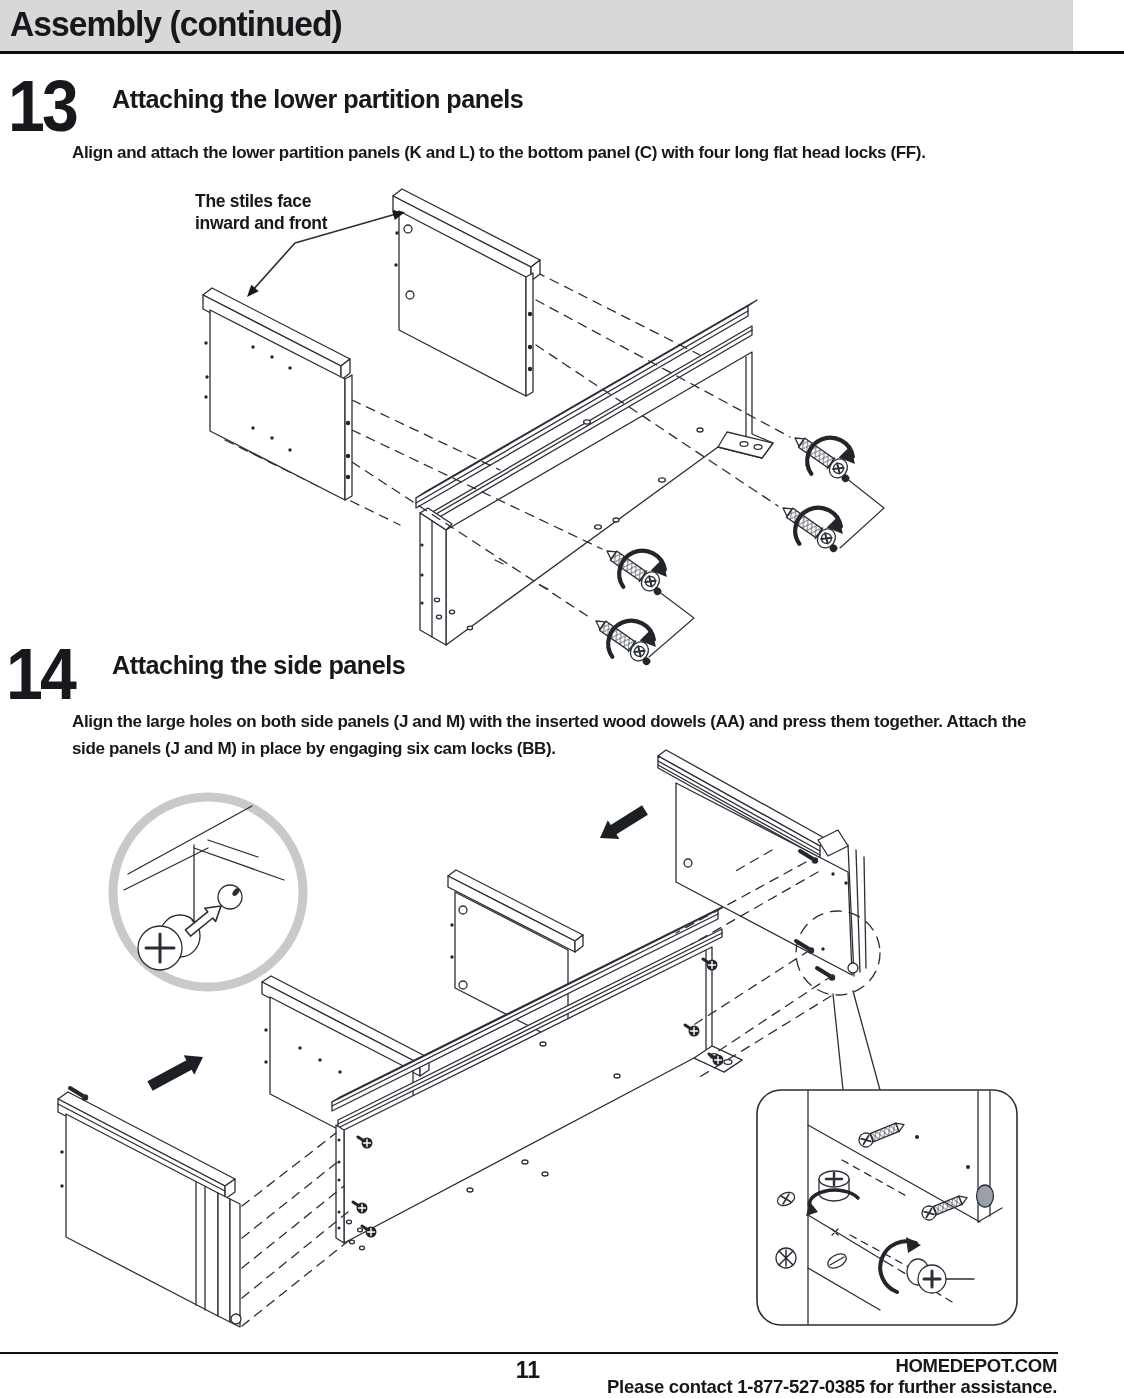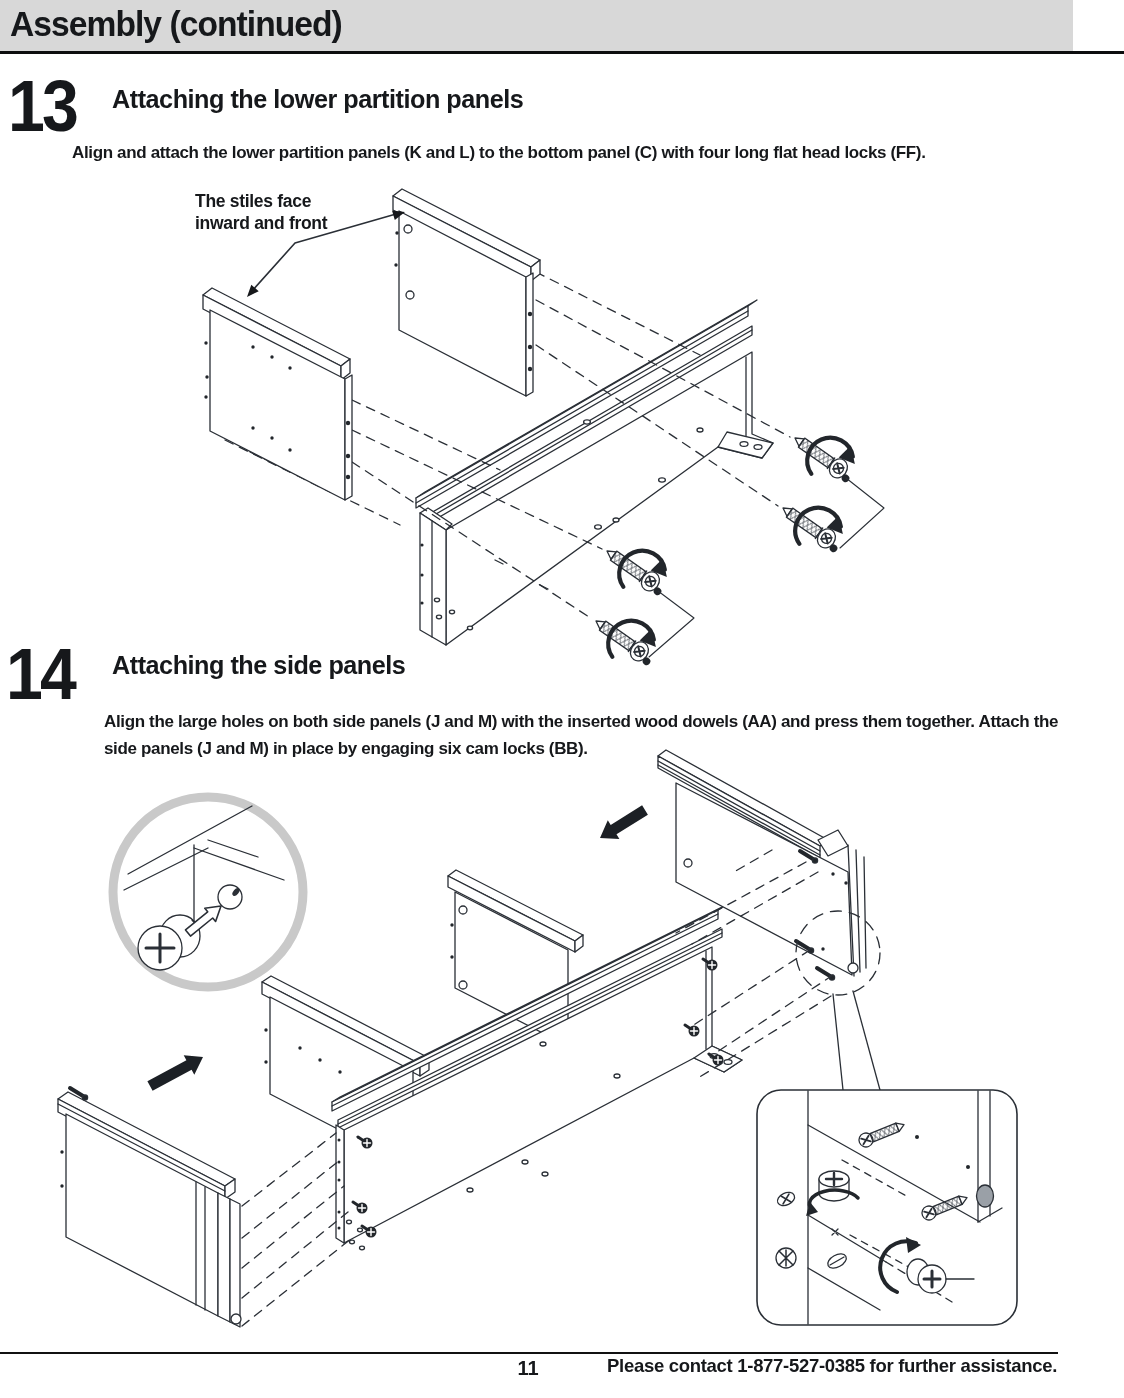--- a/index.html
+++ b/index.html
@@ -23,21 +23,21 @@
     font-size:26px;font-weight:bold;letter-spacing:-0.5px;white-space:nowrap;
     transform:scaleX(.97);transform-origin:left top;
   }
   .step-body{
     font-size:17px;font-weight:bold;letter-spacing:-0.35px;line-height:27px;
   }
   svg{position:absolute;left:0;overflow:visible;}
   svg text{font-family:"Liberation Sans","DejaVu Sans",sans-serif;}
   .callout-text{font-size:17.5px;font-weight:bold;letter-spacing:-0.3px;fill:#16181b;}
   .footer-rule{left:0;top:1352px;width:1058px;height:2px;background:#111;}
-  .footer-page{left:470px;top:1357px;width:116px;text-align:center;font-size:20px;font-weight:bold;}
+  .footer-page{left:470px;top:1357px;width:116px;text-align:center;font-size:23px;font-weight:bold;}
   .footer-right{right:67px;top:1355px;text-align:right;font-size:18.5px;font-weight:bold;line-height:21px;letter-spacing:-0.3px;}
 </style>
 </head>
 <body>
 
 <div class="page">
 
   <div class="abs header-bar"></div>
   <div class="abs header-title">Assembly (continued)</div>
   <div class="abs header-rule"></div>
@@ -161,21 +161,21 @@
         <polyline points="846,478 884,508 840,548" fill="none" stroke-width="1.1"></polyline>
       </g>
     </g>
 
     <text class="callout-text" x="195" y="207">The stiles face</text>
     <text class="callout-text" x="195" y="229">inward and front</text>
   </svg>
 
   <div class="abs step-number" style="left:6px;top:638px;">14</div>
   <div class="abs step-title" style="left:112px;top:650px;">Attaching the side panels</div>
-  <div class="abs step-body" style="left:72px;top:708px;width:970px;margin-left:32px;">Align the large holes on both side panels (J and M) with the inserted wood dowels (AA) and press them together. Attach the side panels (J and M) in place by engaging six cam locks (BB).</div>
+  <div class="abs step-body" style="left:72px;top:708px;width:970px;">Align the large holes on both side panels (J and M) with the inserted wood dowels (AA) and press them together. Attach the side panels (J and M) in place by engaging six cam locks (BB).</div>
 
   <svg style="top:752px;" width="1124" height="606" viewBox="0 752 1124 606">
     <defs>
       <pattern id="knurl2" width="5" height="9" patternUnits="userSpaceOnUse">
         <path d="M0,9 L5,0 M0,0 L5,9" stroke="#3a4048" stroke-width="0.8" fill="none"></path>
       </pattern>
       <g id="camStud" stroke="#2a2f36">
         <line x1="-9" y1="-6" x2="0" y2="0" stroke="#22262b" stroke-width="3"></line>
         <circle r="5.5" fill="#22262b" stroke="none"></circle>
         <path d="M-3.5,0 L3.5,0 M0,-3.5 L0,3.5" stroke="#fff" stroke-width="1.4" fill="none"></path>
@@ -376,16 +376,17 @@
       </g>
 
       <polygon fill="#1c2025" stroke="none" points="152.6,1090.8 191.6,1069.8 194.3,1074.7 203,1057 183.7,1055.3 186.4,1060.2 147.4,1081.2"></polygon>
       <polygon fill="#1c2025" stroke="none" points="642.1,805.3 610.7,824.9 607.8,820.3 600,838 619.4,838.9 616.5,834.3 647.9,814.7"></polygon>
     </g>
   </svg>
 
   <div class="abs footer-rule"></div>
   <div class="abs footer-page">11</div>
   <div class="abs footer-right">
+    <div>HOMEDEPOT.COM</div>
     <div>Please contact 1-877-527-0385 for further assistance.</div>
   </div>
 
 </div>
 
 </body></html>

